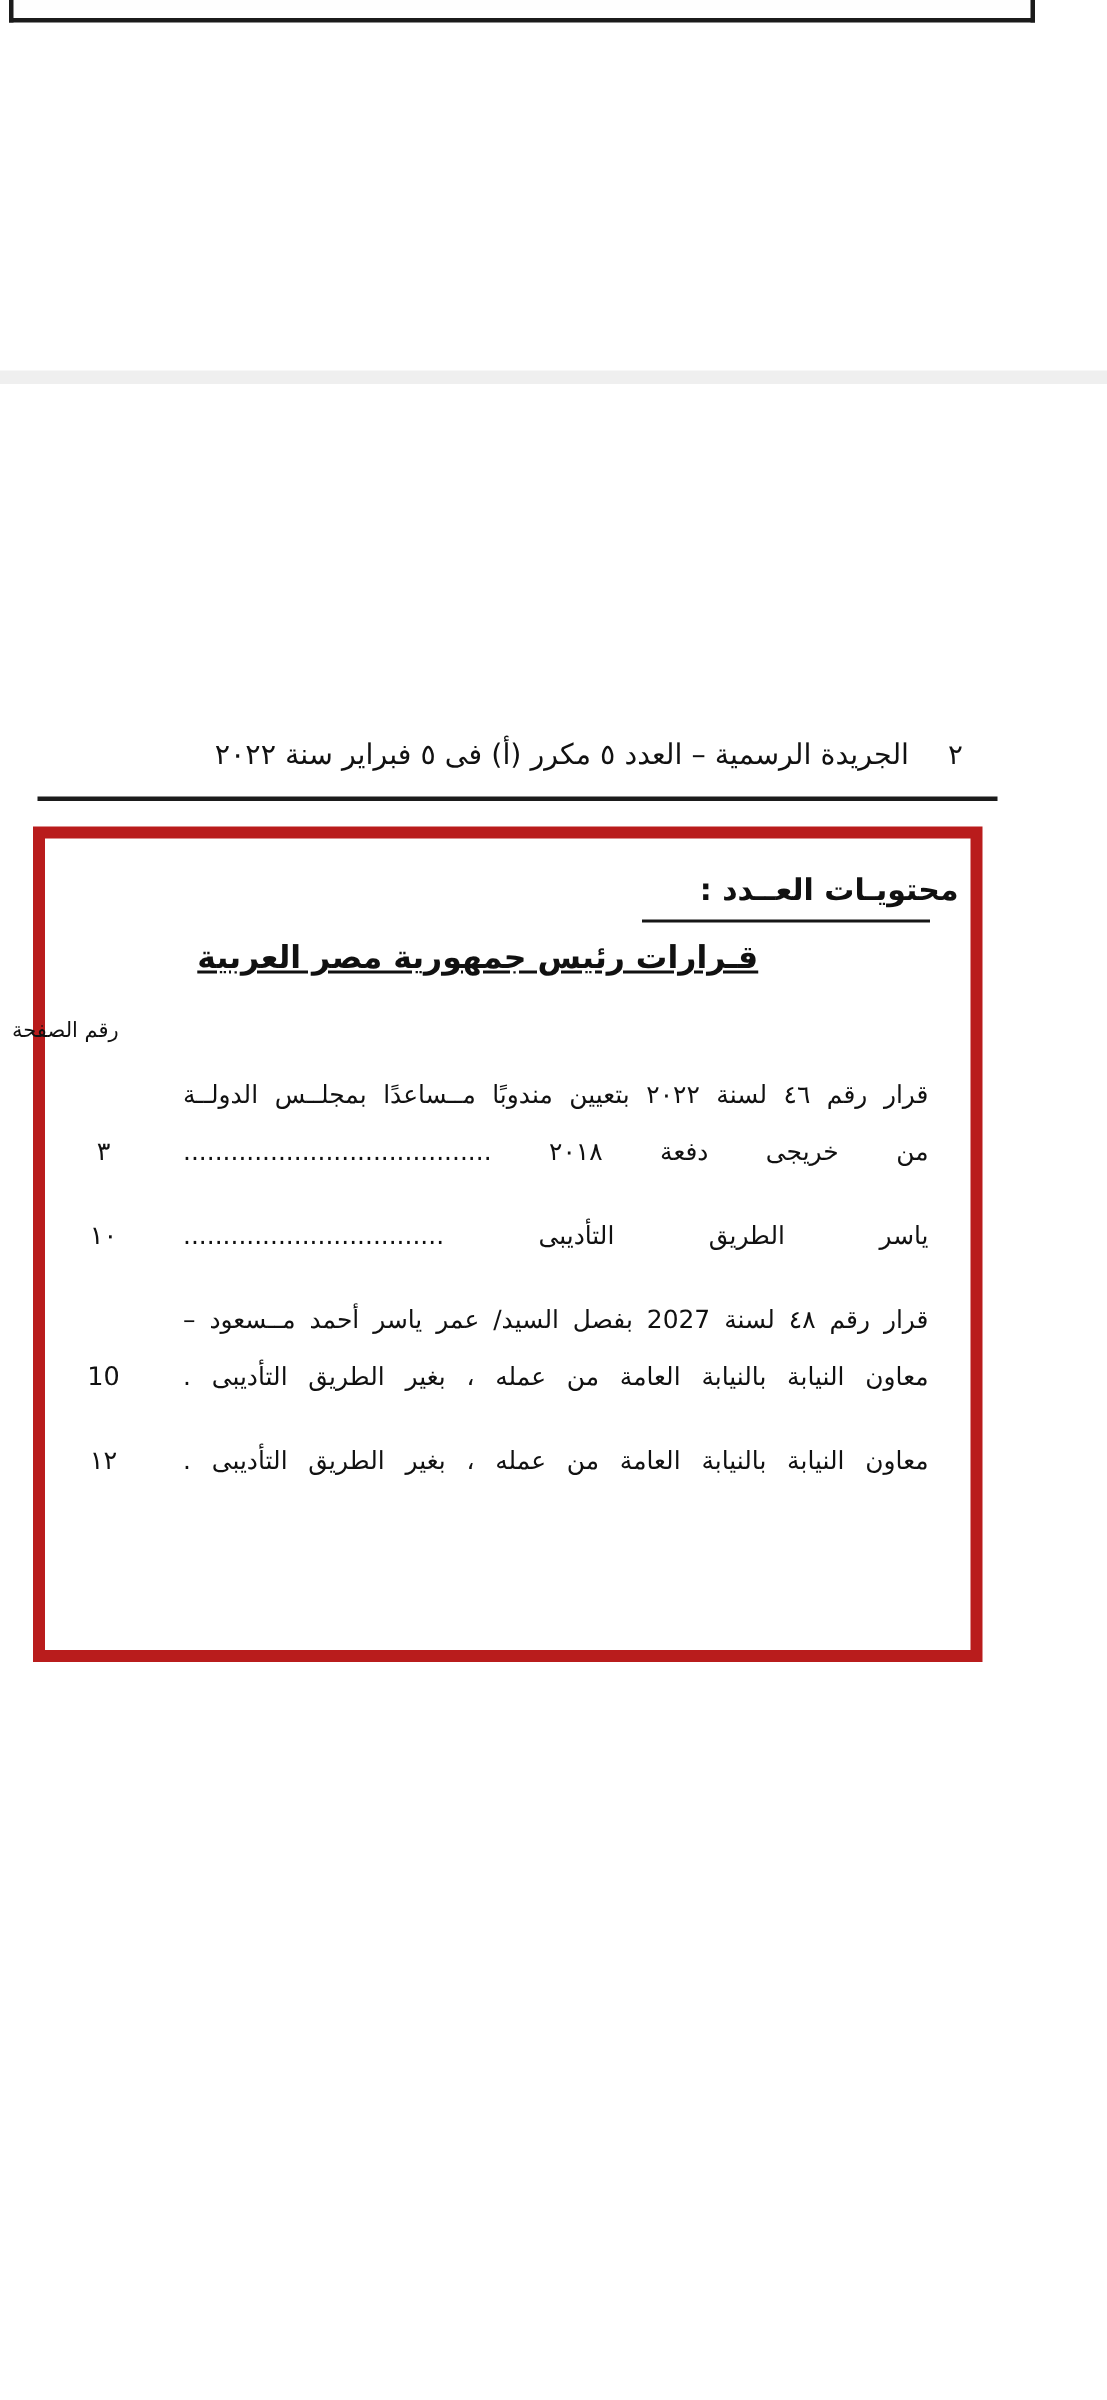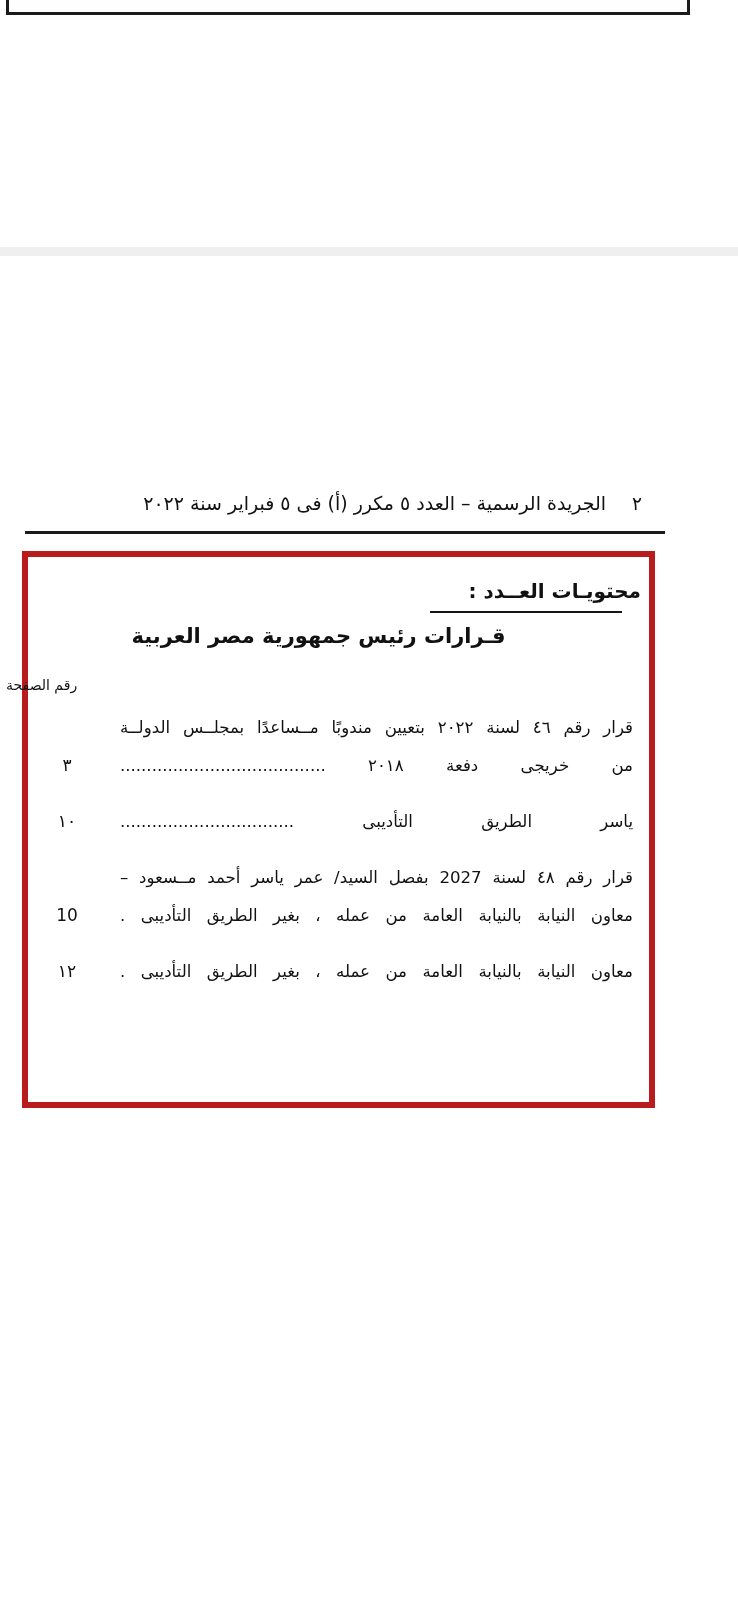--- a/index.html
+++ b/index.html
@@ -84,21 +84,21 @@
     background: #1b1b1b;
   }
 
   
   .contents-box {
     position: absolute;
     left: 22px;
     top: 551px;
     width: 633px;
     height: 557px;
-    border: 6px solid #b91c1c;
+    border: 8px solid #b91c1c;
     box-sizing: border-box;
     background: #ffffff;
   }
 
   .contents-heading-wrap {
     position: absolute;
     right: 8px;
     top: 22px;
     text-align: right;
     direction: rtl;
@@ -125,20 +125,21 @@
     right: 0;
     left: 0;
     top: 67px;
     text-align: center;
     font-family: "DejaVu Sans", sans-serif;
     font-weight: bold;
     font-size: 21px;
     letter-spacing: -0.3px;
     direction: rtl;
     padding-right: 40px;
+    text-decoration: underline;
   }
 
   
   .page-number-label {
     position: absolute;
     left: -22px;
     top: 120px;
     font-family: "DejaVu Sans", sans-serif;
     font-size: 14px;
     direction: rtl;
@@ -171,21 +172,21 @@
     order: 3;
     text-align: center;
     font-family: "DejaVu Sans", sans-serif;
     font-size: 17px;
   }
   .entry-text {
     flex: 1 1 auto;
     order: 1;
     text-align: justify;
     text-align-last: justify;
-    padding-right: 16px;
+    padding-right: 28px;
     padding-left: 14px;
     font-family: "DejaVu Sans", sans-serif;
     font-size: 16.6px;
     line-height: 38px;
     white-space: nowrap;
     overflow: hidden;
   }
   .entry-spacer {
     flex: 0 0 78px;
     order: 3;

